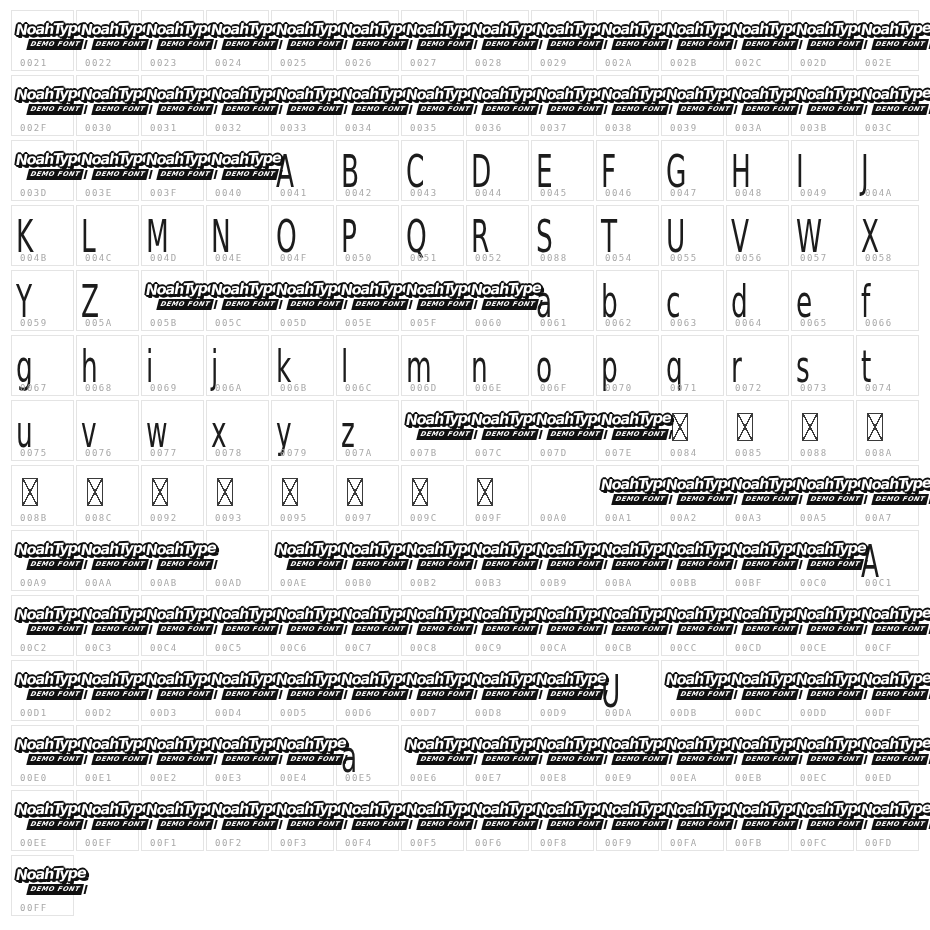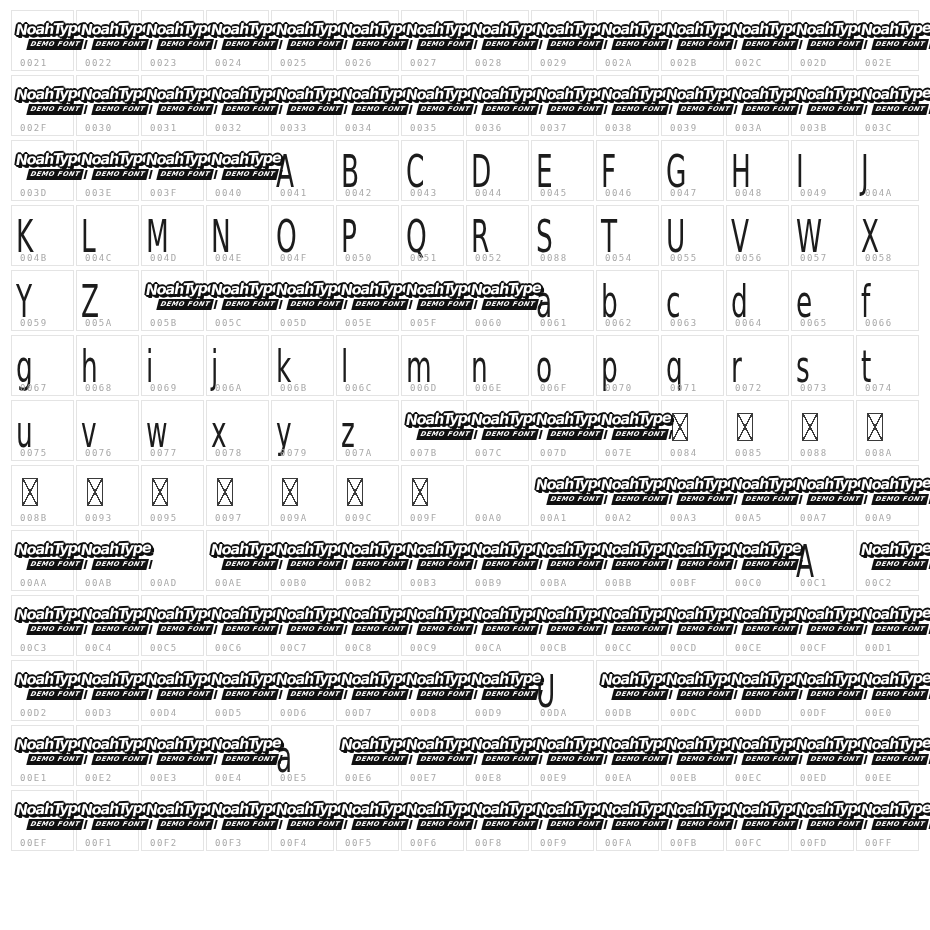--- a/index.html
+++ b/index.html
@@ -722,33 +722,37 @@
     <div class="cell">
       <span class="notdef"></span>
       <span class="code">008A</span>
     </div>
     <div class="cell">
       <span class="notdef"></span>
       <span class="code">008B</span>
     </div>
     <div class="cell">
       <span class="notdef"></span>
+      <span class="code">008C</span>
+    </div>
+    <div class="cell">
+      <span class="notdef"></span>
+      <span class="code">0092</span>
+    </div>
+    <div class="cell">
+      <span class="notdef"></span>
       <span class="code">0093</span>
     </div>
     <div class="cell">
       <span class="notdef"></span>
       <span class="code">0095</span>
     </div>
     <div class="cell">
       <span class="notdef"></span>
       <span class="code">0097</span>
-    </div>
-    <div class="cell">
-      <span class="notdef"></span>
-      <span class="code">009A</span>
     </div>
     <div class="cell">
       <span class="notdef"></span>
       <span class="code">009C</span>
     </div>
     <div class="cell">
       <span class="notdef"></span>
       <span class="code">009F</span>
     </div>
     <div class="cell">

